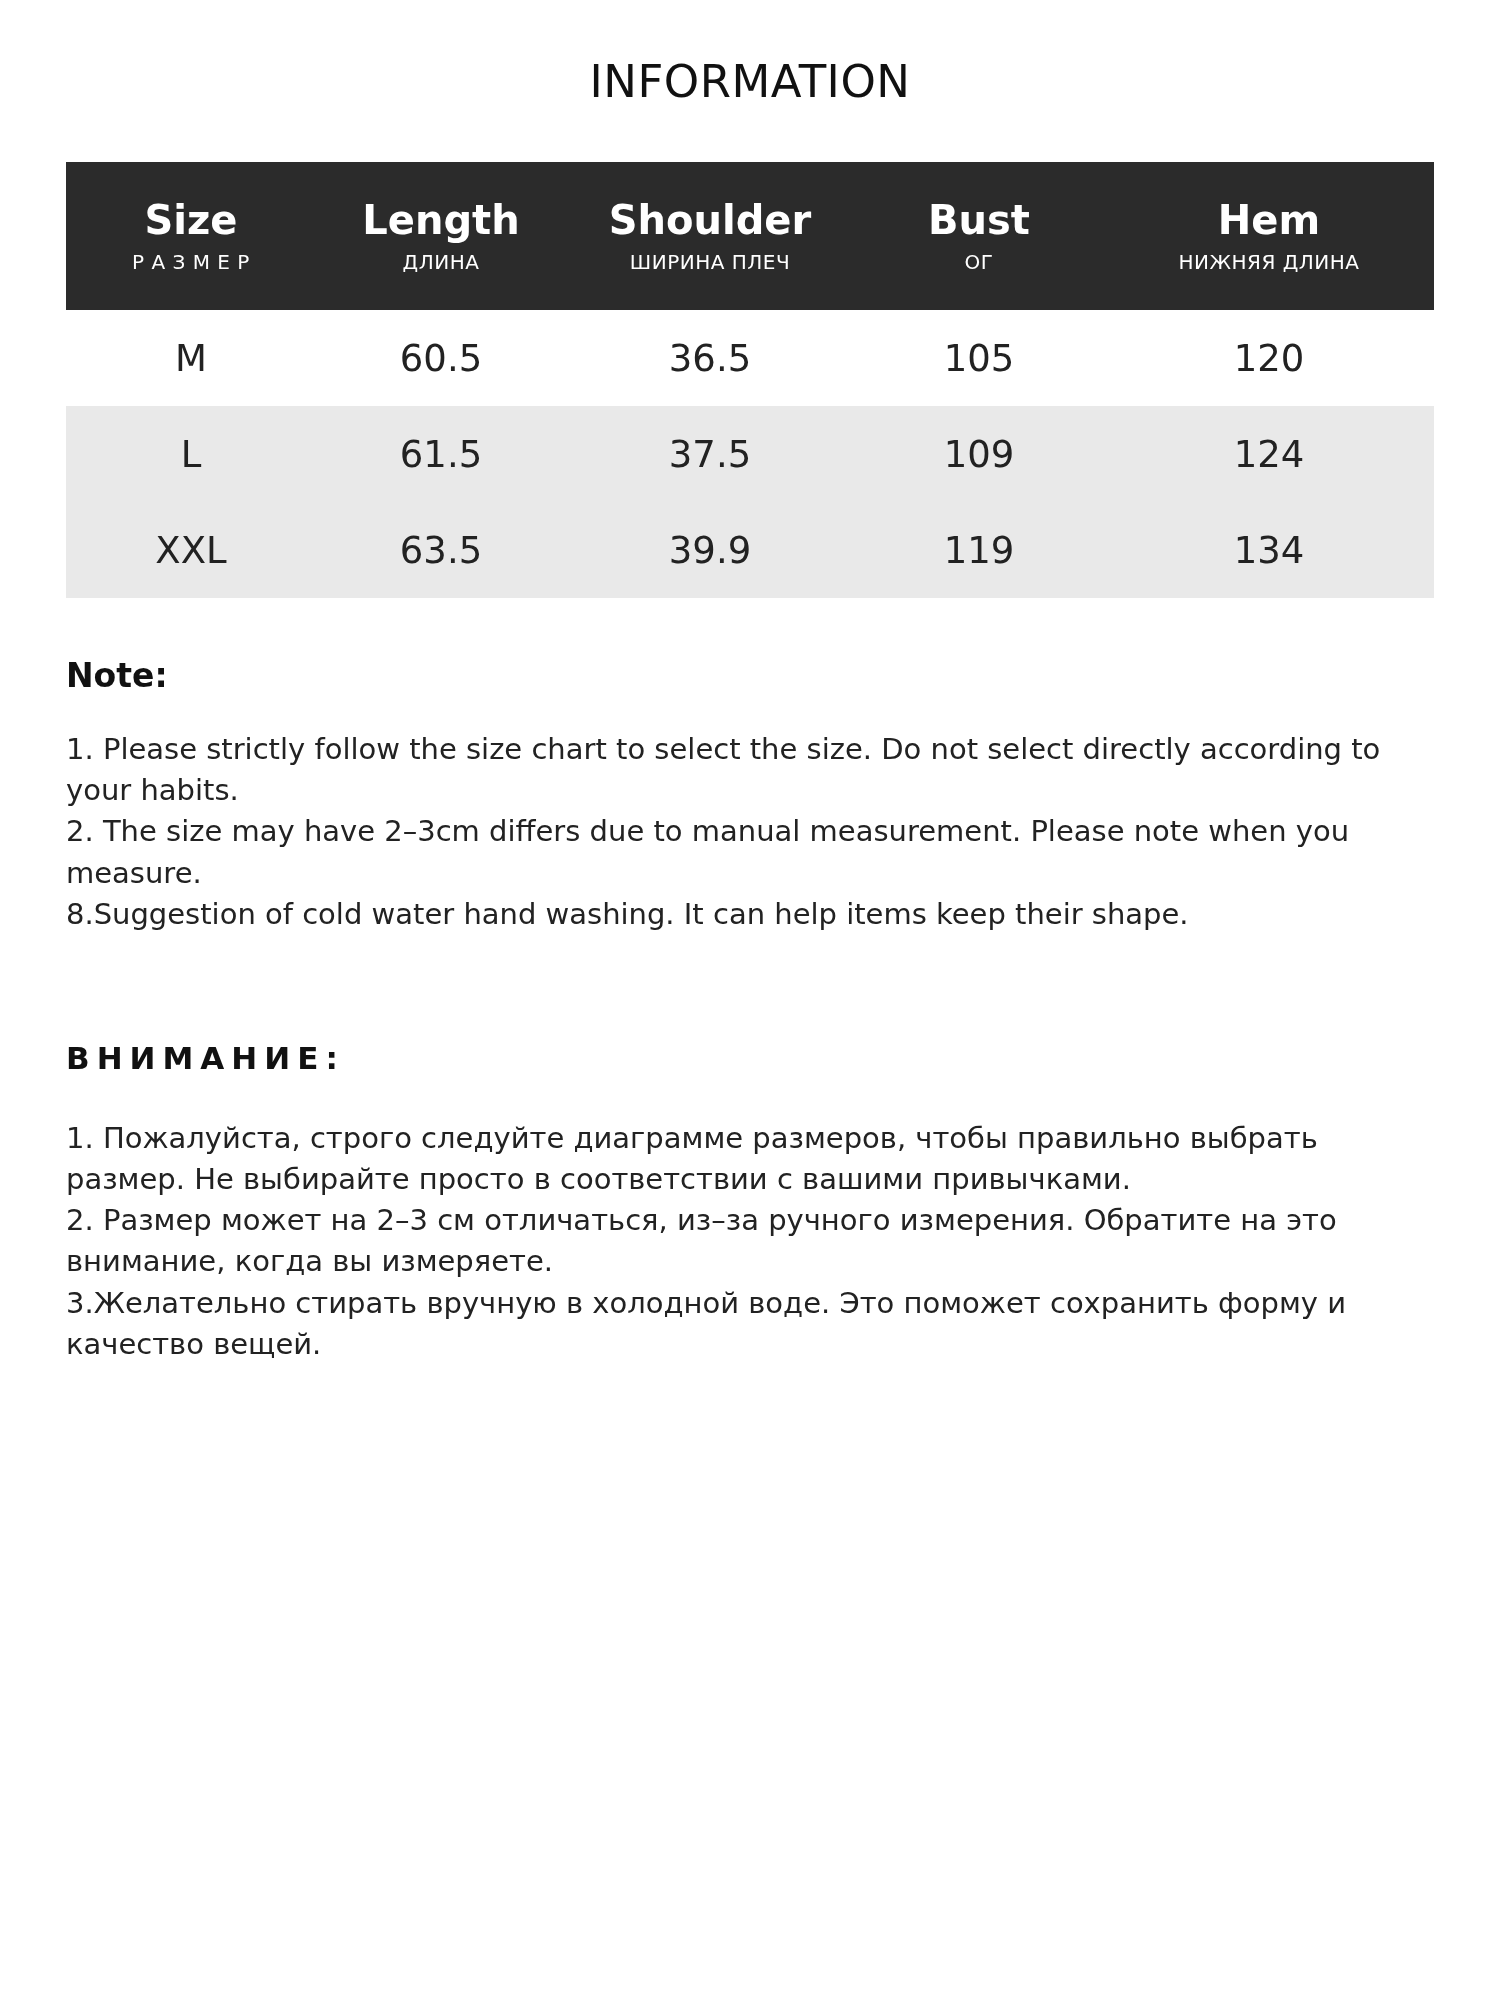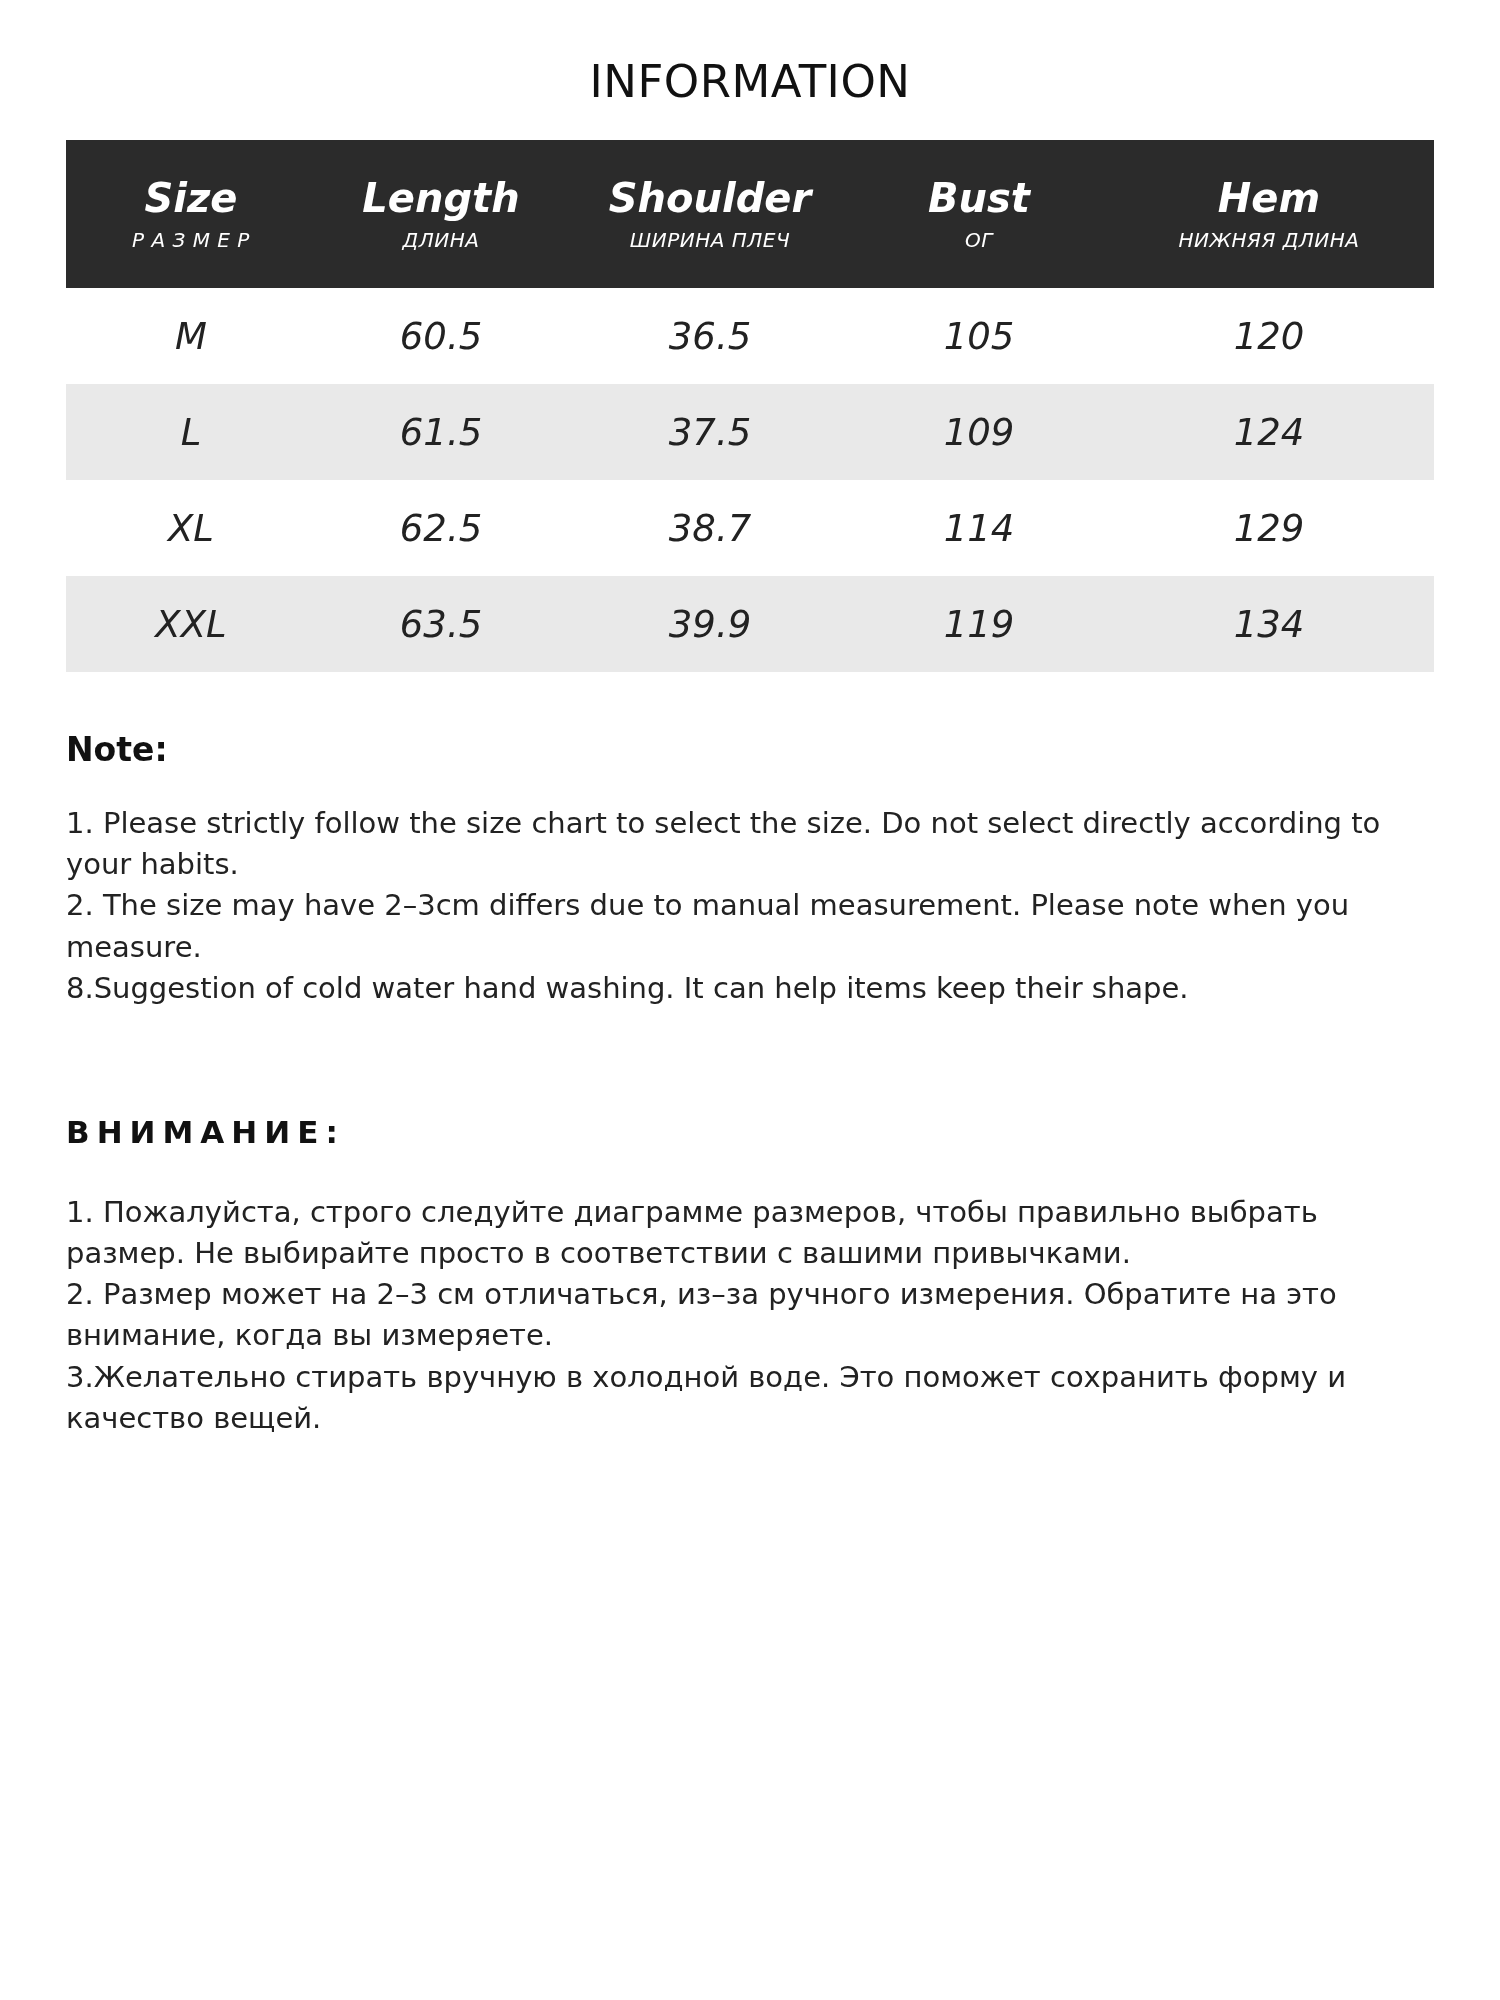--- a/index.html
+++ b/index.html
@@ -26,25 +26,24 @@
     font-size: 45px;
     font-weight: normal;
     letter-spacing: 0.5px;
     color: #111111;
     margin-top: 55px;
     margin-bottom: 0;
   }
 
   
   .size-table {
-    margin-top: 32px;
+    margin-top: 54px;
     width: 1368px;
     border-collapse: collapse;
     table-layout: fixed;
-    font-style: italic;
   }
   .size-table thead th {
     background: #2b2b2b;
     color: #ffffff;
     padding: 0;
     vertical-align: middle;
     text-align: center;
     height: 148px;
   }
   .th-inner {
@@ -174,27 +173,20 @@
         <td>105</td>
         <td>120</td>
       </tr>
       <tr class="alt">
         <td>L</td>
         <td>61.5</td>
         <td>37.5</td>
         <td>109</td>
         <td>124</td>
       </tr>
-      <tr>
-        <td>XL</td>
-        <td>62.5</td>
-        <td>38.7</td>
-        <td>114</td>
-        <td>129</td>
-      </tr>
       <tr class="alt">
         <td>XXL</td>
         <td>63.5</td>
         <td>39.9</td>
         <td>119</td>
         <td>134</td>
       </tr>
     </tbody>
   </table>
 

